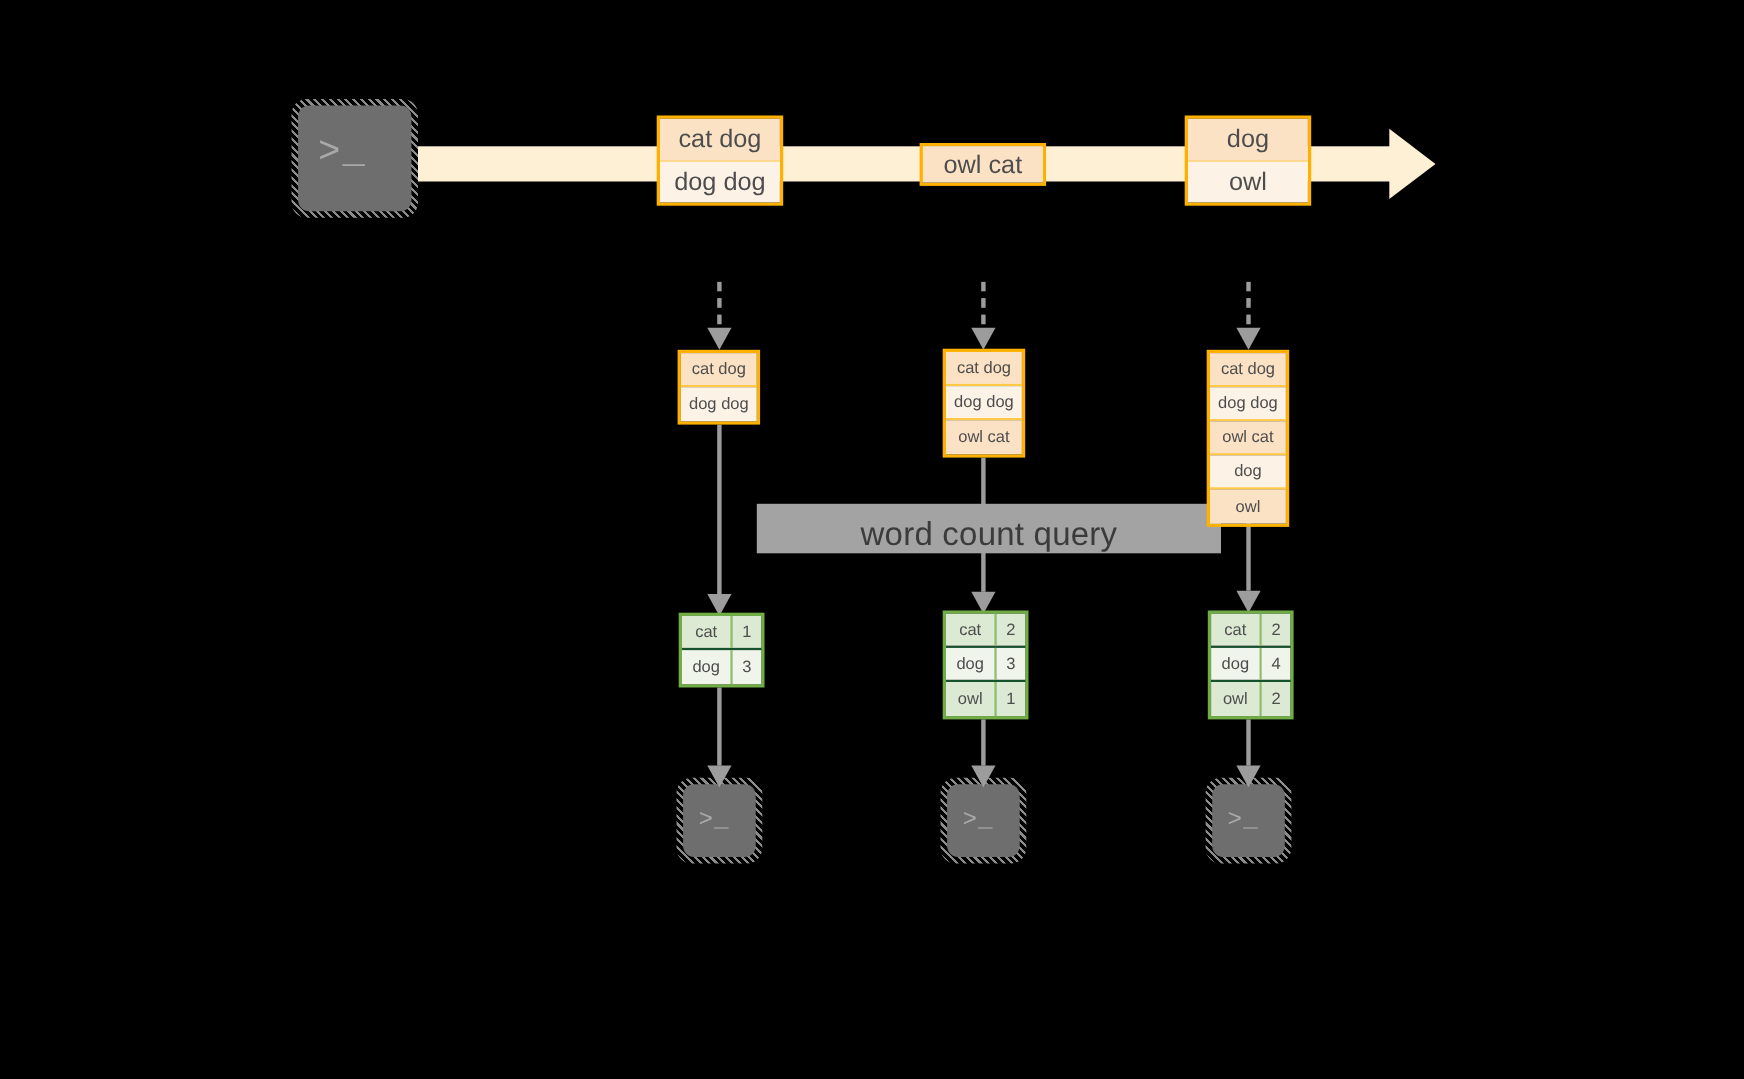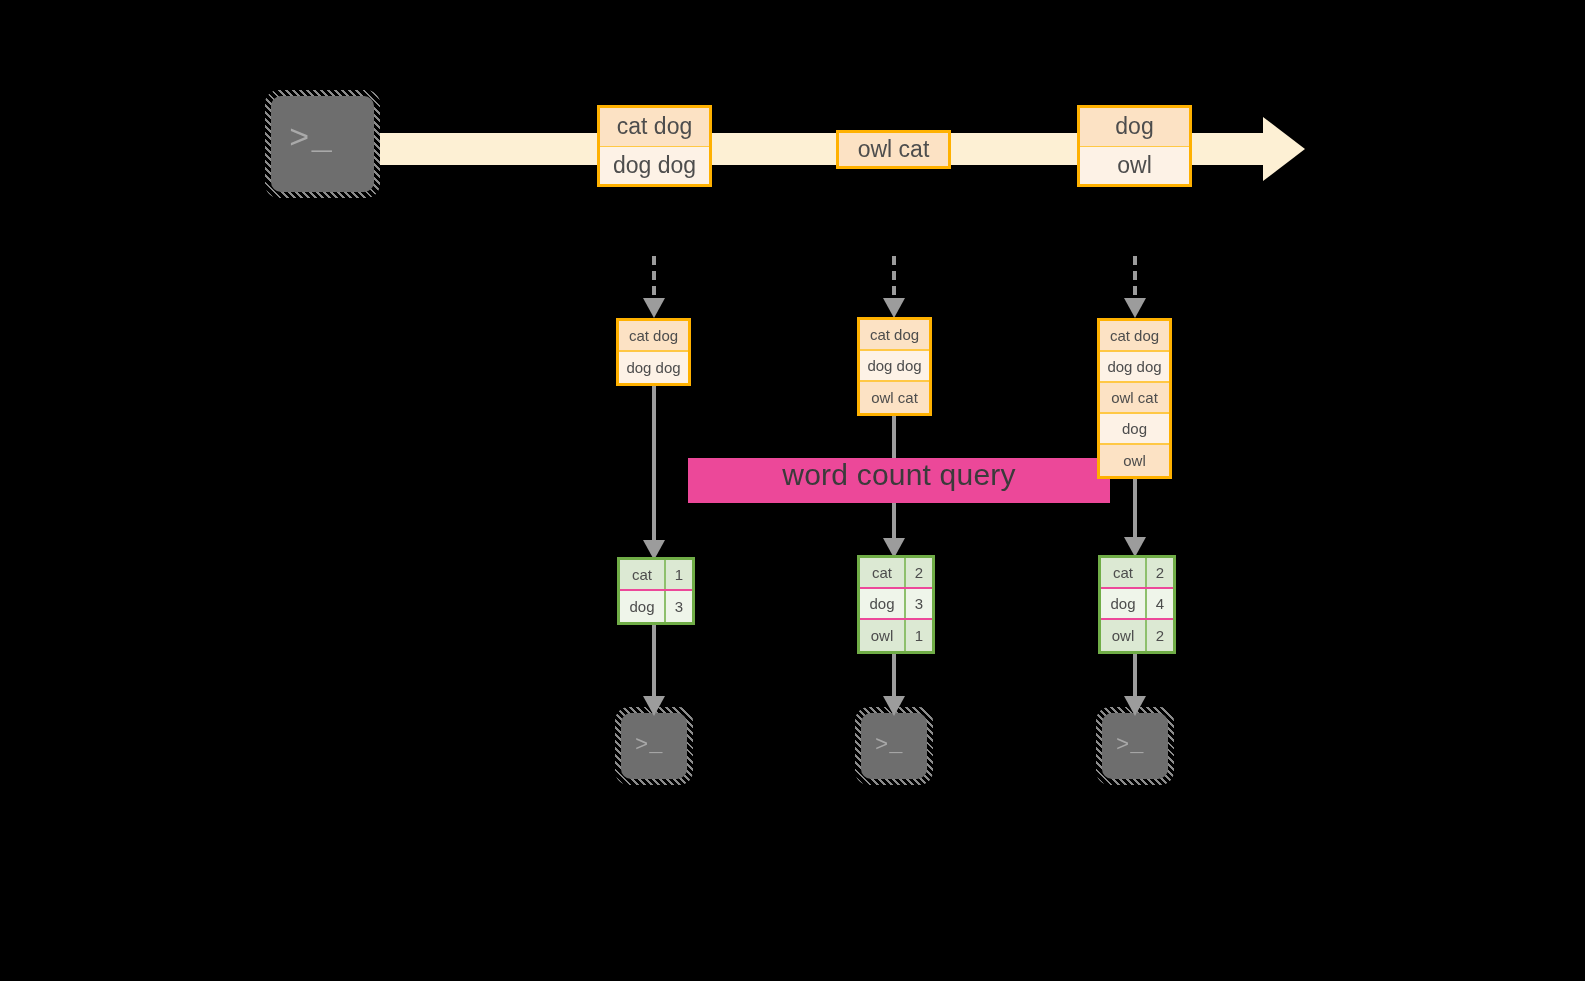--- a/index.html
+++ b/index.html
@@ -114,21 +114,21 @@
   .result-table {
     position: absolute;
     border: 3px solid #70ad47;
     display: flex;
     flex-direction: column;
     z-index: 5;
   }
   .result-row {
     display: flex;
     height: 31px;
-    border-bottom: 2px solid #ec4899;
+    border-bottom: 2px solid #14532d;
   }
   .result-row:last-child { border-bottom: none; }
   .result-row.shade-a .rc { background: #dce9d3; }
   .result-row.shade-b .rc { background: #eff5ea; }
   .rc {
     display: flex;
     align-items: center;
     justify-content: center;
     font-size: 15px;
     color: #4d4d4d;
@@ -161,23 +161,23 @@
     margin-left: -11px;
     width: 0; height: 0;
     border-left: 11px solid transparent;
     border-right: 11px solid transparent;
     border-top: 20px solid #9c9c9c;
   }
 
   
   .query-band {
     position: absolute;
-    background: #ec4899;
-    display: flex;
-    align-items: flex-start;
+    background: #a3a3a3;
+    display: flex;
+    align-items: flex-end;
     justify-content: center;
     z-index: 4;
   }
   .query-band span {
     color: #3b3b3b;
     font-size: 30px;
     letter-spacing: 0.2px;
   }
 </style>
 </head>

